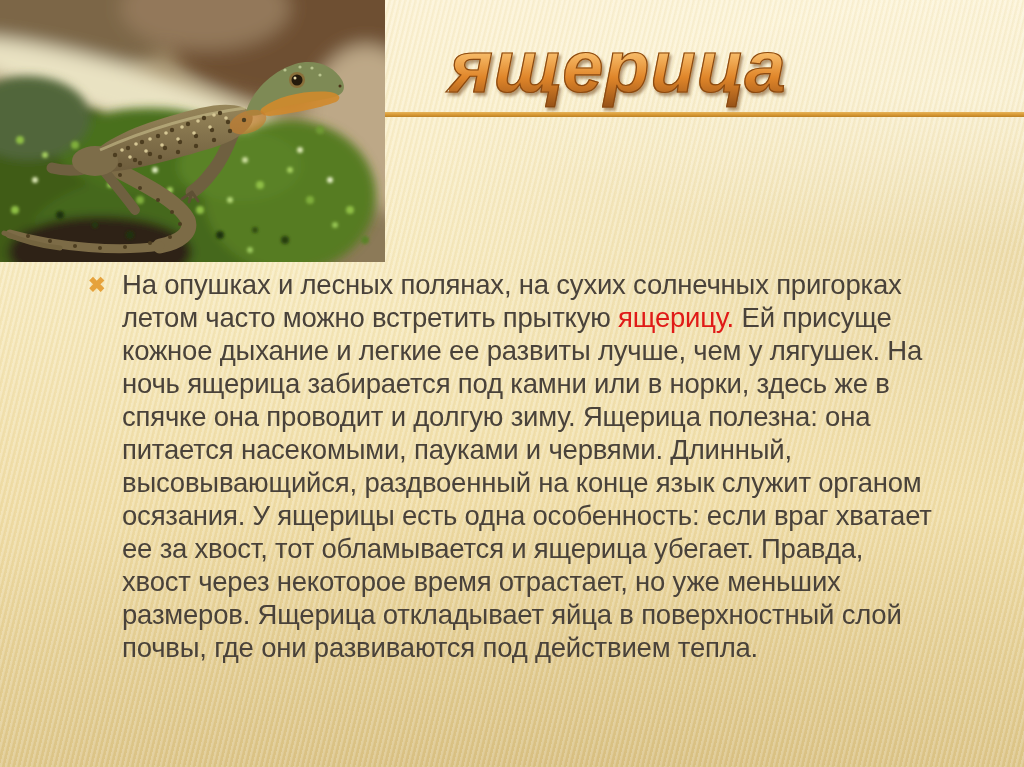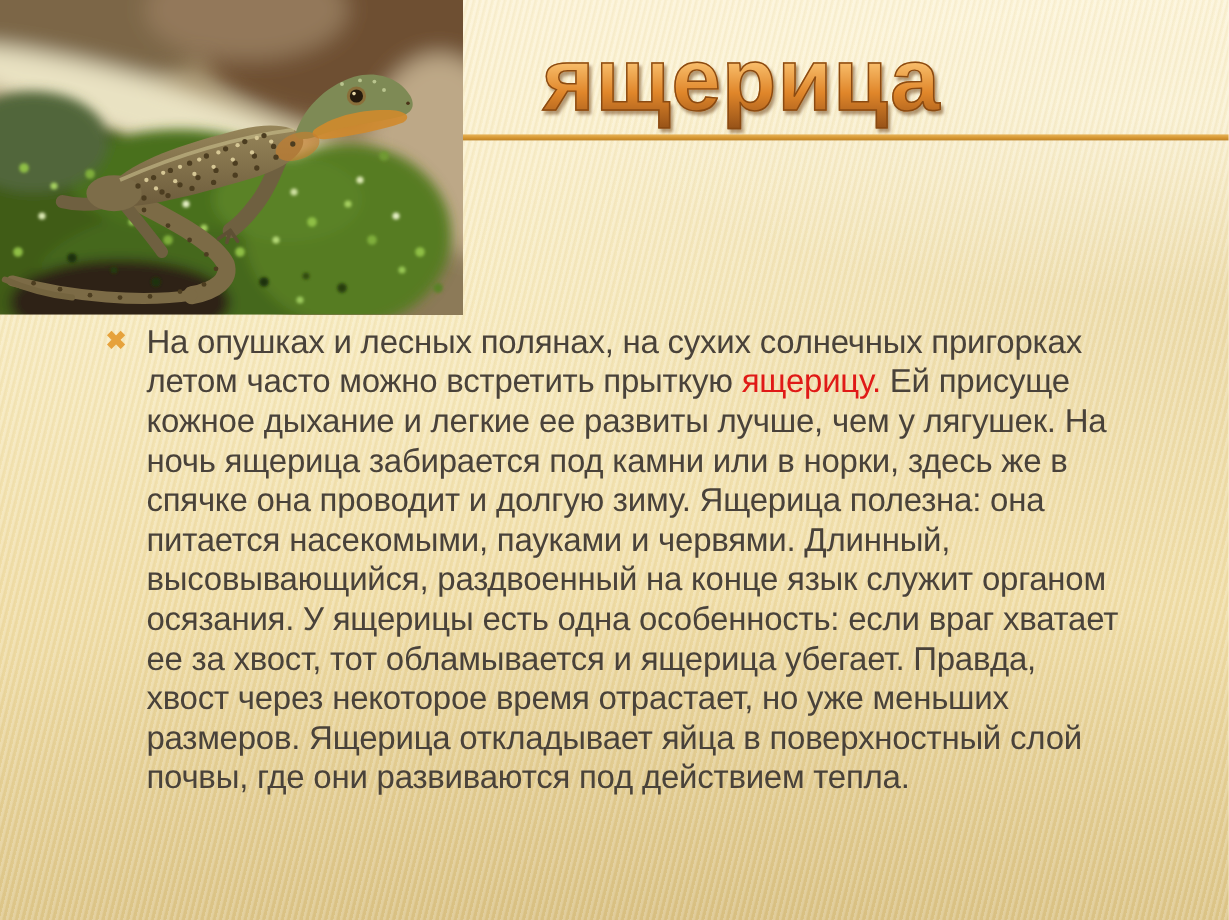--- a/index.html
+++ b/index.html
@@ -29,20 +29,21 @@
   }
   .title {
     margin: 0; display: inline-block;
     font-size: 74px; font-weight: bold; letter-spacing: 1px; line-height: 86px;
     color: #c9721f;
     background: linear-gradient(180deg, #e8912f 0%, #f7bb68 34%, #e0862a 62%, #8f4d16 100%);
     -webkit-background-clip: text; background-clip: text;
     -webkit-text-fill-color: transparent;
     -webkit-text-stroke: 1.2px #8a4a12;
     filter: drop-shadow(2px 3px 1.5px rgba(105,60,15,0.50));
+    font-style: italic;
   }
   .divider {
     position: absolute; left: 385px; right: 0; top: 112px; height: 5px;
     background: linear-gradient(180deg, #e7b45a 0%, #d79833 55%, #bd8226 100%);
   }
   .content {
     position: absolute; left: 88px; top: 268px; width: 856px;
   }
   .bullet {
     position: absolute; left: 0; top: 6px;

